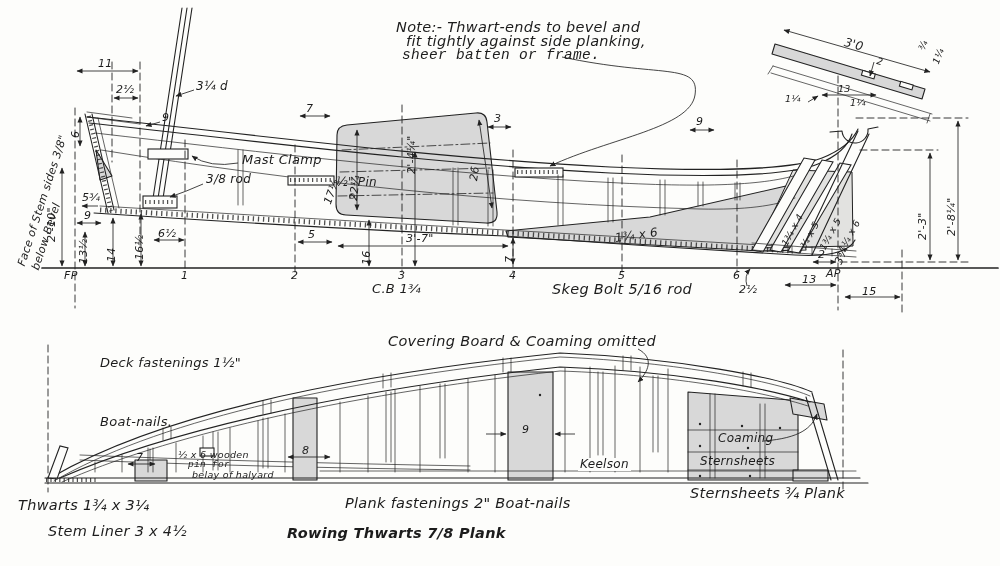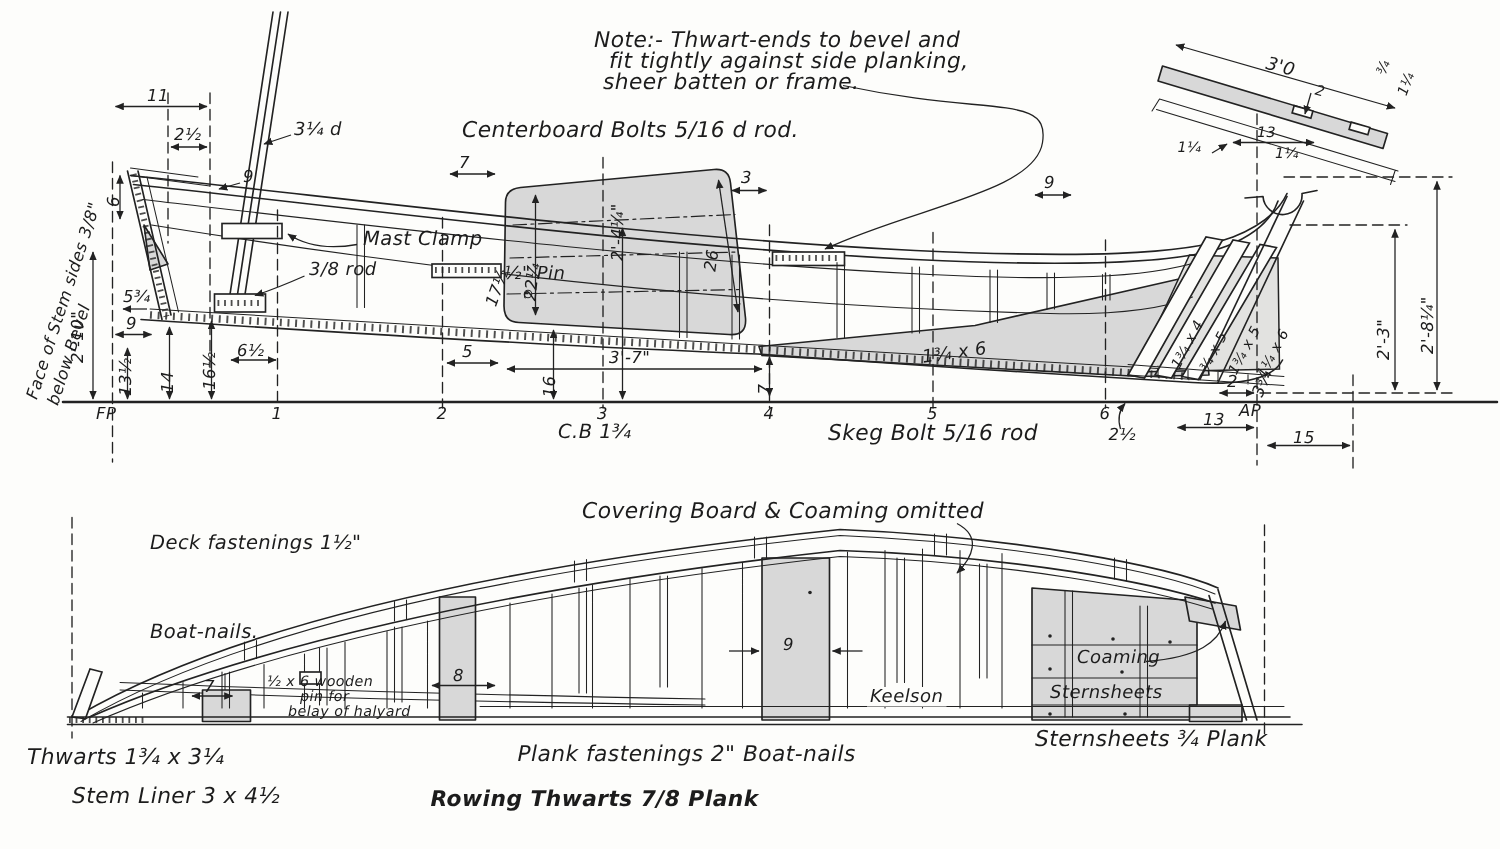--- a/index.html
+++ b/index.html
@@ -226,23 +226,22 @@
     <path class="dim" marker-end="url(#ah)" d="M764,441 C800,438 812,428 817,414"></path>
     <path class="dim" marker-end="url(#ah)" d="M486,434 L506,434"></path>
     <path class="dim" marker-end="url(#ah)" d="M575,434 L555,434"></path>
     <path class="dim" marker-start="url(#ah)" marker-end="url(#ah)" d="M288,457 L330,457"></path>
     <path class="dim" marker-start="url(#ah)" marker-end="url(#ah)" d="M128,464 L155,464"></path>
   </g>
 </svg>
 
 <div class="lbl cap" style="left:406px;top:34px;">fit tightly against side planking,</div>
 <div class="lbl cap" style="left:396px;top:20px;">Note:- Thwart-ends to bevel and</div>
-<div class="lbl cap" style="left:402px;top:48px;">sheer batten or frame.</div>
-
-<div class="lbl cap" style="left:308px;top:80px;">Centerboard Bolts 5/16 d rod.</div>
+<div class="lbl cap" style="left:402px;top:48px;font-family:Liberation Mono, monospace;">sheer batten or frame.</div>
+
 <div class="lbl" style="left:242px;top:153px;">Mast Clamp</div>
 <div class="lbl md" style="left:206px;top:173px;">3/8 rod</div>
 <div class="lbl md" style="left:196px;top:80px;">3¼ d</div>
 <div class="lbl md" style="left:336px;top:176px;">½" Pin</div>
 <div class="lbl" style="left:372px;top:282px;">C.B  1¾</div>
 <div class="lbl cap" style="left:552px;top:282px;">Skeg Bolt 5/16 rod</div>
 <div class="lbl md" style="left:614px;top:232px;transform:rotate(-8deg);">1¾ x 6</div>
 <div class="lbl sm" style="left:16px;top:264px;transform:rotate(-72deg);">Face of Stem sides 3/8"</div>
 <div class="lbl sm" style="left:30px;top:268px;transform:rotate(-72deg);">below Bevel</div>
 
@@ -295,21 +294,21 @@
 <div class="lbl sm" style="left:398px;top:270px;">3</div>
 <div class="lbl sm" style="left:509px;top:270px;">4</div>
 <div class="lbl sm" style="left:618px;top:270px;">5</div>
 <div class="lbl sm" style="left:733px;top:270px;">6</div>
 <div class="lbl sm" style="left:826px;top:268px;text-align:center;">AP</div>
 
 <div class="lbl cap" style="left:388px;top:334px;">Covering Board &amp; Coaming omitted</div>
 <div class="lbl" style="left:100px;top:356px;">Deck fastenings 1½"</div>
 <div class="lbl" style="left:100px;top:370px;margin-top:45px;">Boat-nails.</div>
 <div class="lbl xs" style="left:178px;top:450px;">½ x 6  wooden</div>
-<div class="lbl xs" style="left:200px;top:460px;">pin  for</div>
+<div class="lbl xs" style="left:188px;top:460px;font-family:Liberation Mono, monospace;">pin  for</div>
 <div class="lbl xs" style="left:192px;top:470px;">belay of halyard</div>
 <div class="lbl md" style="left:718px;top:432px;">Coaming</div>
 <div class="lbl md" style="left:700px;top:455px;">Sternsheets</div>
 <div class="lbl md wbg" style="left:578px;top:458px;">Keelson</div>
 <div class="lbl sm" style="left:522px;top:424px;">9</div>
 <div class="lbl sm" style="left:302px;top:445px;">8</div>
 <div class="lbl sm" style="left:136px;top:452px;">7</div>
 
 <div class="lbl cap" style="left:18px;top:498px;">Thwarts   1¾ x 3¼</div>
 <div class="lbl cap" style="left:48px;top:524px;">Stem Liner  3 x 4½</div>

